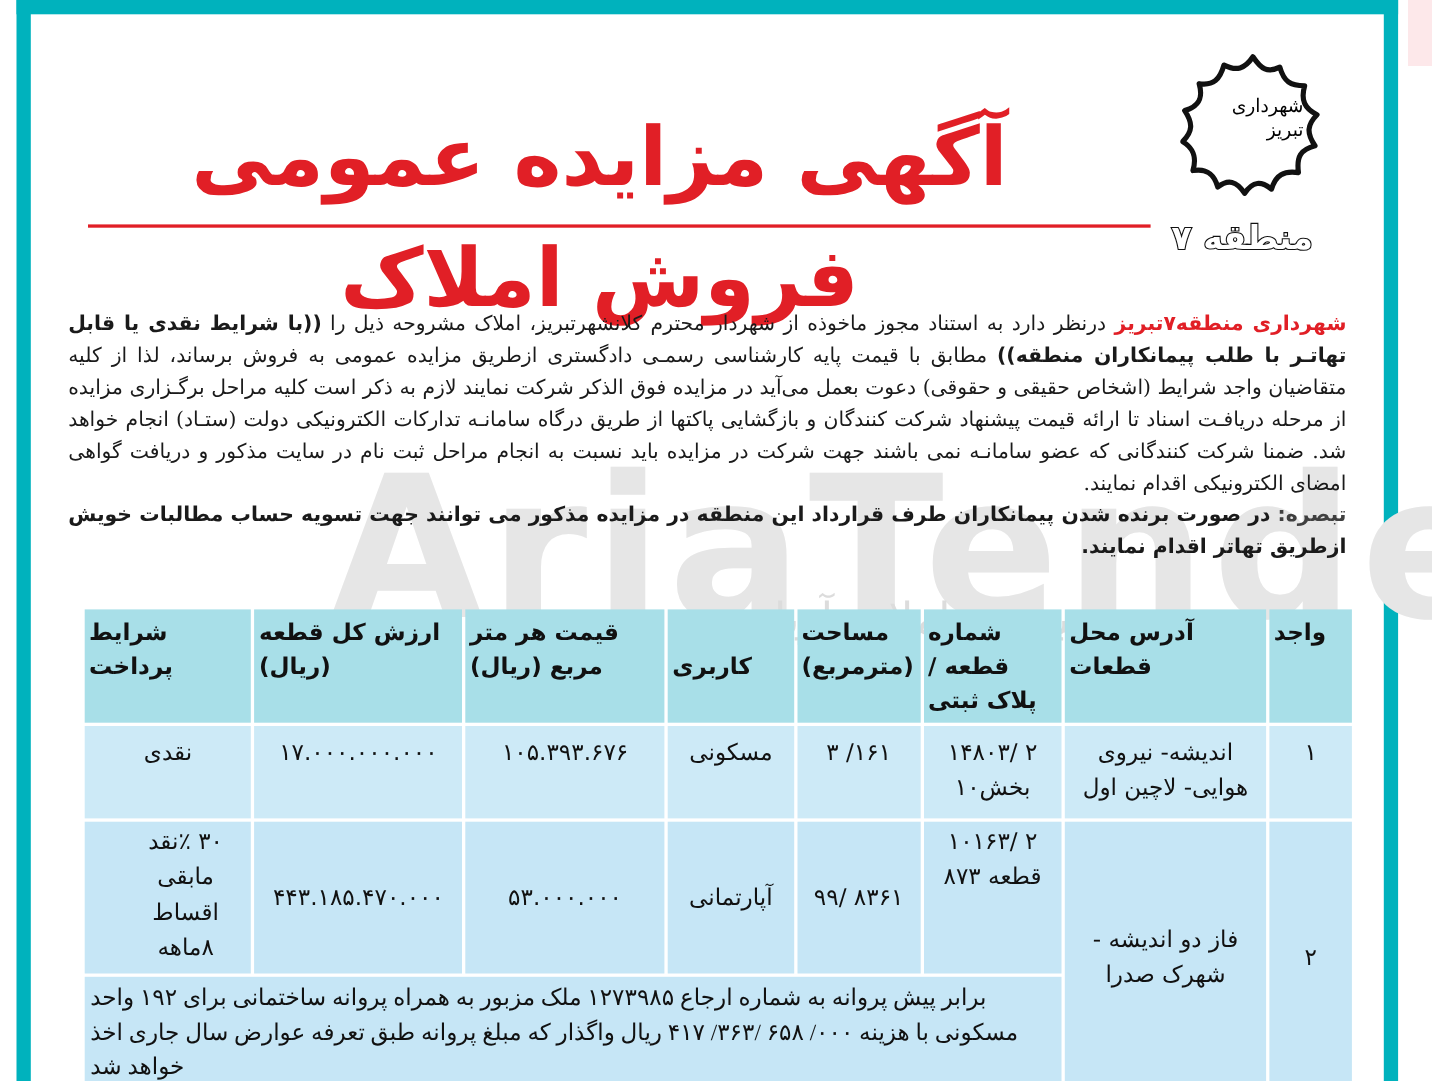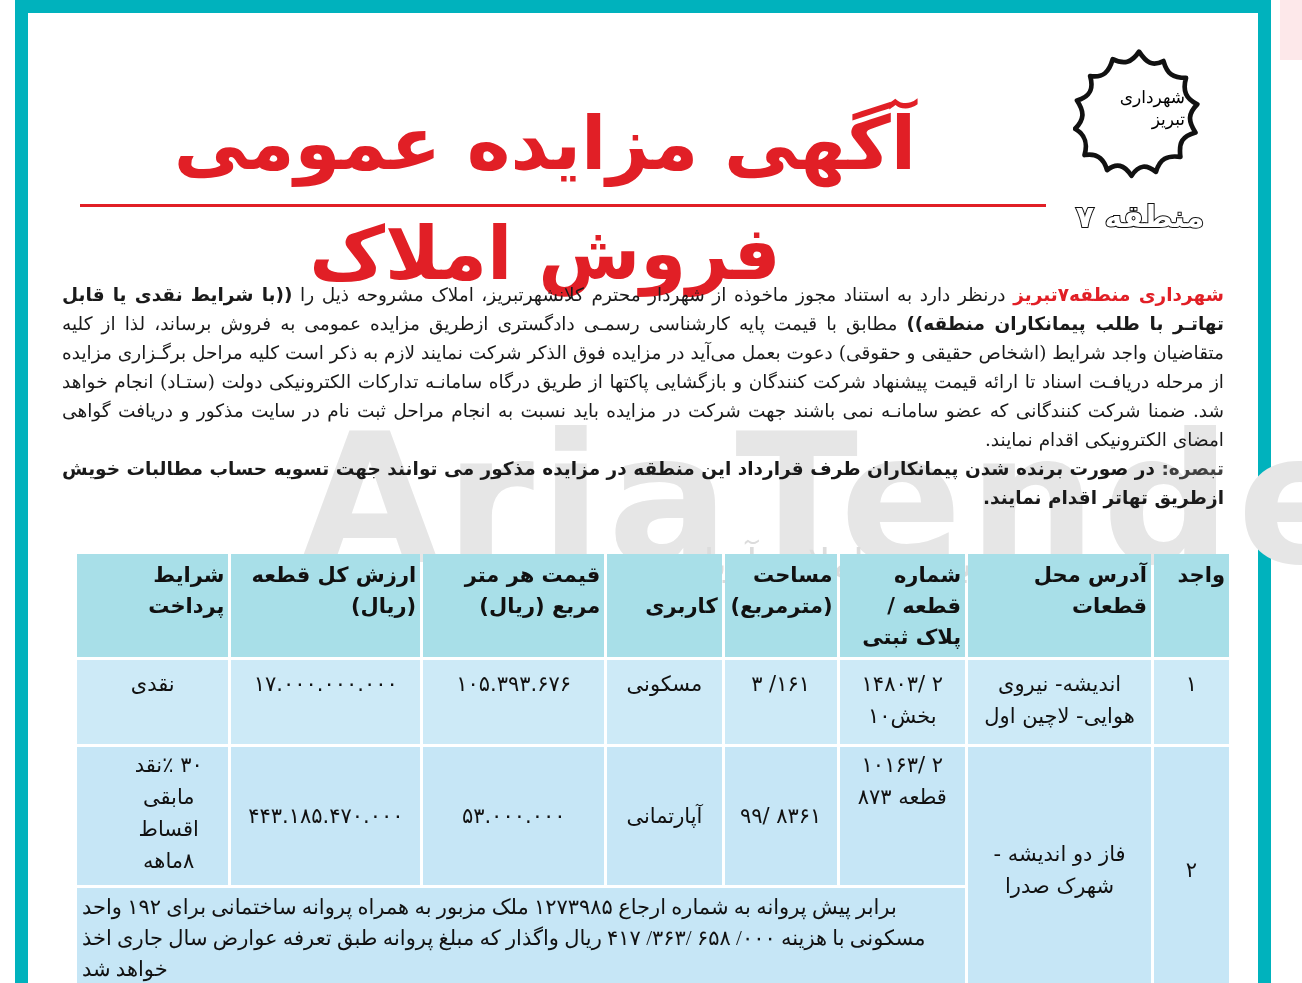--- a/index.html
+++ b/index.html
@@ -12,21 +12,21 @@
     border:13px solid #00b2bd; border-bottom:none; box-sizing:border-box; background:#fff;
   }
   .pink-edge { position:absolute; right:0; top:0; width:22px; height:60px; background:#fde8ea; }
   .logo-wrap { position:absolute; left:1065px; top:44px; width:150px; height:200px; }
   .logo-flower { position:absolute; left:8px; top:0; width:132px; height:150px; }
   .logo-text {
     position:absolute; left:30px; top:42px; width:90px; direction:rtl;
     font-family:"DejaVu Serif", serif; font-size:17px; line-height:22px; color:#000000;
   }
   .region-label {
-    position:absolute; left:0; top:155px; width:150px; text-align:center; direction:rtl;
+    position:absolute; left:0; top:155px; width:150px; text-align:left; direction:rtl;
     font-size:30px; font-weight:bold; color:#fff;
     -webkit-text-stroke:2px #111; paint-order:stroke fill;
     text-shadow:0 0 0 #111;
   }
   .title {
     position:absolute; left:60px; top:88px; width:970px; text-align:center; direction:rtl;
     font-size:74px; font-weight:bold; color:#e11f26; line-height:110px; letter-spacing:1px;
   }
   .title-rule { position:absolute; left:80px; top:204px; width:966px; height:3px; background:#e11f26; }
   .watermark {
@@ -45,21 +45,21 @@
   .body-text .bold { font-weight:bold; font-family:"DejaVu Sans", sans-serif; }
   .note-label { color:#404040; font-weight:bold; font-family:"DejaVu Sans", sans-serif; }
   .note-text { font-weight:bold; font-family:"DejaVu Sans", sans-serif; }
 
   table.grid {
     position:absolute; left:74px; top:551px; width:1158px; border-collapse:separate; border-spacing:3px;
     direction:rtl; font-family:"DejaVu Sans", sans-serif;
   }
   table.grid th {
     background:#a8dfe8; font-weight:bold; font-size:21px; line-height:31px; color:#111;
-    vertical-align:top; padding:6px 4px 4px; text-align:right; height:92px;
+    vertical-align:top; padding:6px 4px 4px; text-align:left; height:92px;
   }
   table.grid td {
     background:#cdeaf7; font-size:21px; line-height:32px; color:#111;
     text-align:center; vertical-align:top; padding:8px 4px;
   }
   table.grid tr.row2 td { background:#c6e6f6; }
   table.grid td.mid { vertical-align:middle; }
   table.grid td.note {
     font-size:21px; line-height:31px; text-align:left; padding:4px 5px 8px; background:#d3ecf9;font-family:Liberation Serif, serif;
   }

